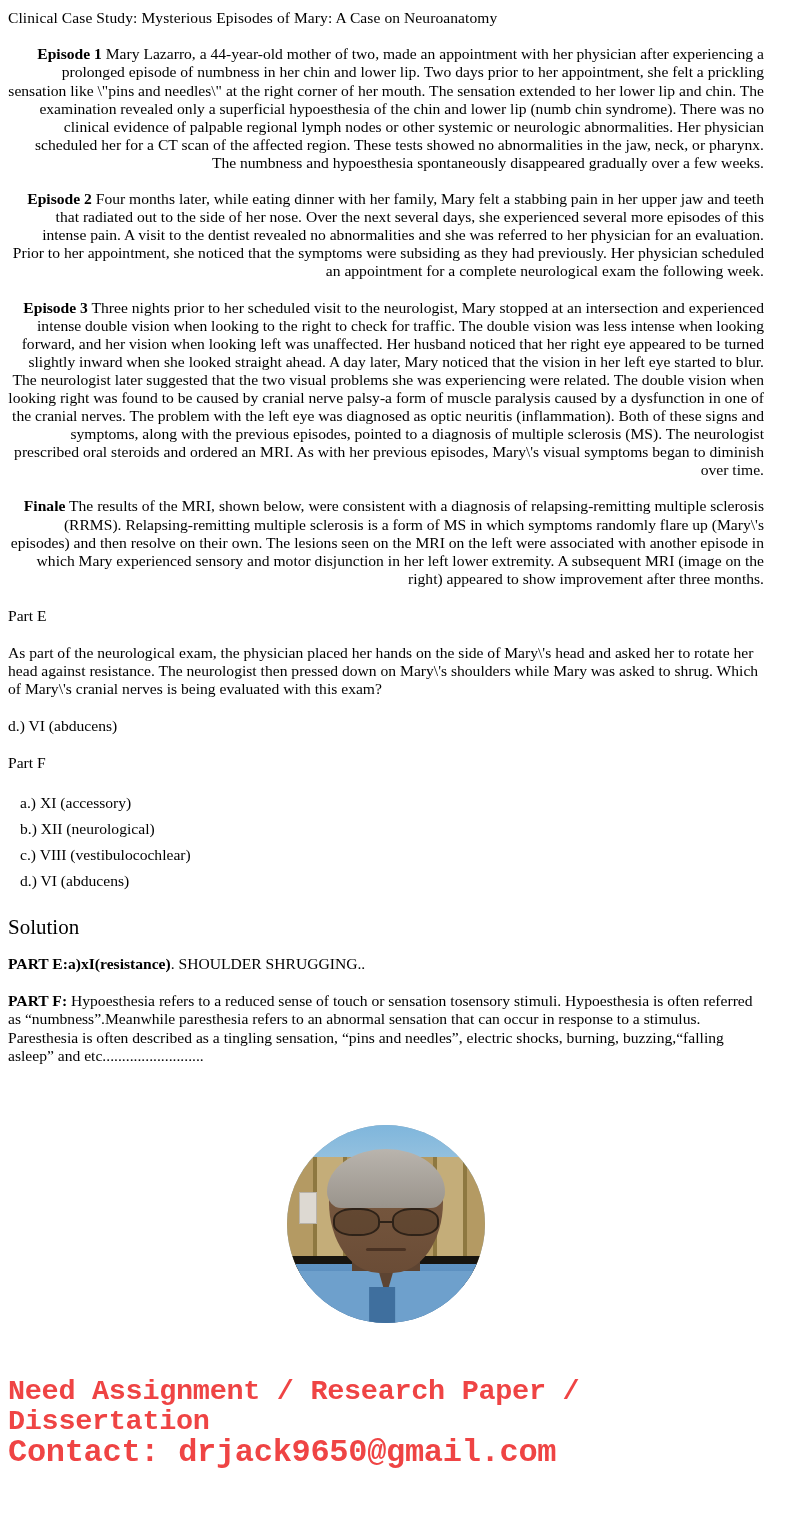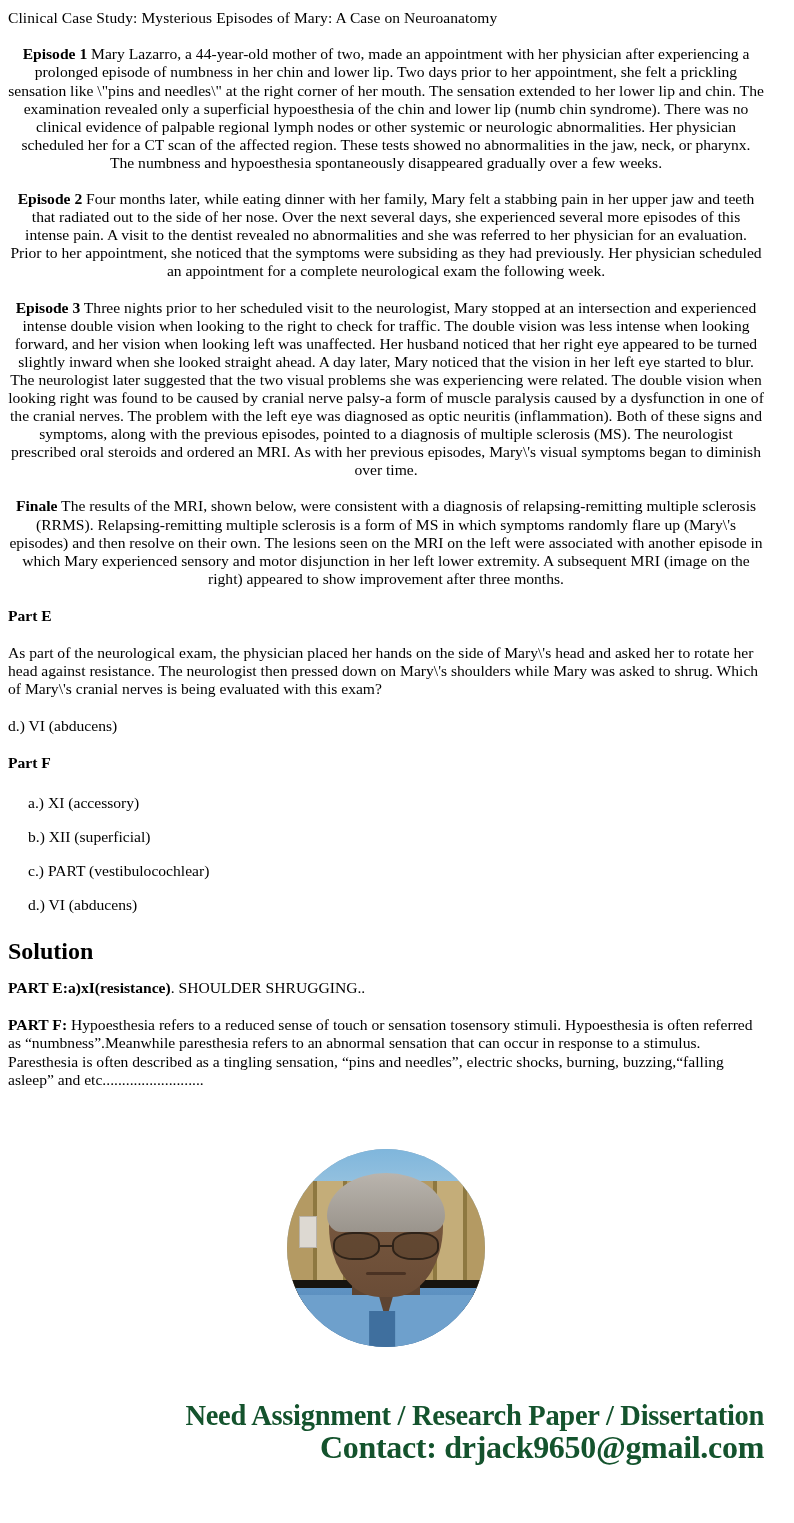--- a/index.html
+++ b/index.html
@@ -30,36 +30,36 @@
     margin: 8px 0 0 0;
     font-weight: normal;
     letter-spacing: 0.1px;
   }
 
   
   .para {
     font-size: 15.6px;
     line-height: 18.1px;
     margin: 18px 0 0 0;
-    text-align: center;
+    text-align: right;
     word-spacing: 0px;
   }
   .para .lead {
     font-weight: bold;
   }
 
   
   .sec-heading {
     font-size: 15.6px;
-    font-weight: bold;
+    font-weight: normal;
     line-height: 18px;
     margin: 19px 0 0 0;
   }
   .sec-heading.big {
-    font-size: 24px;
+    font-size: 21px;
     margin-top: 26px;
   }
 
   
   .answer-line {
     font-size: 15.6px;
     line-height: 18px;
     margin: 19px 0 0 0;
   }
   .question-line {
@@ -73,21 +73,21 @@
 
   
   .options {
     margin: 20px 0 0 0;
     padding: 0;
     list-style: none;
   }
   .options li {
     font-size: 15.6px;
     line-height: 22px;
-    margin: 12px;
+    margin: 4px;
     padding-left: 8px;
   }
 
   
   .solution-para {
     font-size: 15.6px;
     line-height: 18.2px;
     margin: 19px 0 0 0;
   }
   .solution-para .bold {
@@ -232,24 +232,24 @@
     width: 9%;
     height: 16%;
     background: #ddd9d2;
     border: 1px solid #b8b2a8;
     box-sizing: border-box;
   }
 
   
   .promo {
     margin-top: 54px;
-    text-align: right;
-    font-family: Liberation Serif, serif;
+    text-align: left;
+    font-family: Liberation Mono, monospace;
     font-weight: bold;
-    color: #14532d;
+    color: #ef4444;
   }
   .promo-line1 {
     font-size: 28.5px;
     line-height: 30px;
     letter-spacing: -0.3px;
   }
   .promo-line2 {
     font-size: 28.5px;
     line-height: 30px;
     letter-spacing: -0.3px;
@@ -276,22 +276,22 @@
   <p class="para"><span class="lead">Finale</span><span> The results of the MRI, shown below, were consistent with a diagnosis of relapsing-remitting multiple sclerosis (RRMS). Relapsing-remitting multiple sclerosis is a form of MS in which symptoms randomly flare up (Mary\'s episodes) and then resolve on their own. The lesions seen on the MRI on the left were associated with another episode in which Mary experienced sensory and motor disjunction in her left lower extremity. A subsequent MRI (image on the right) appeared to show improvement after three months.</span></p>
 
   <h2 class="sec-heading">Part E</h2>
   <p class="question-line">As part of the neurological exam, the physician placed her hands on the side of Mary\'s head and asked her to rotate her head against resistance. The neurologist then pressed down on Mary\'s shoulders while Mary was asked to shrug. Which of Mary\'s cranial nerves is being evaluated with this exam?</p>
   <p class="answer-line">d.) VI (abducens)</p>
 
   <h2 class="sec-heading">Part F</h2>
 
   <ul class="options">
     <li>a.) XI (accessory)</li>
-    <li>b.) XII (superficial)</li>
-    <li>c.) PART (vestibulocochlear)</li>
+    <li>b.) XII (neurological)</li>
+    <li>c.) VIII (vestibulocochlear)</li>
     <li>d.) VI (abducens)</li>
   </ul>
 
   <h2 class="sec-heading big">Solution</h2>
 
   <p class="solution-para"><span class="bold">PART E:a)xI(resistance)</span><span>. SHOULDER SHRUGGING..</span></p>
 
   <p class="solution-para"><span class="bold">PART F:</span><span> Hypoesthesia refers to a reduced sense of touch or sensation tosensory stimuli. Hypoesthesia is often referred as “numbness”.Meanwhile paresthesia refers to an abnormal sensation that can occur in response to a stimulus. Paresthesia is often described as a tingling sensation, “pins and needles”, electric shocks, burning, buzzing,“falling asleep” and etc..........................</span></p>
 
   <div class="avatar-wrap">

